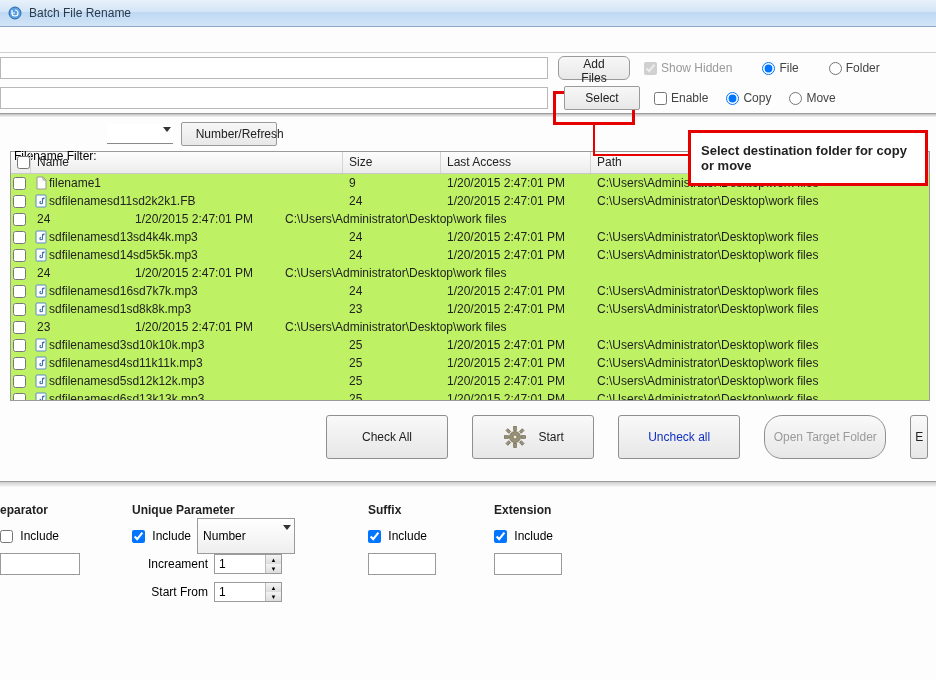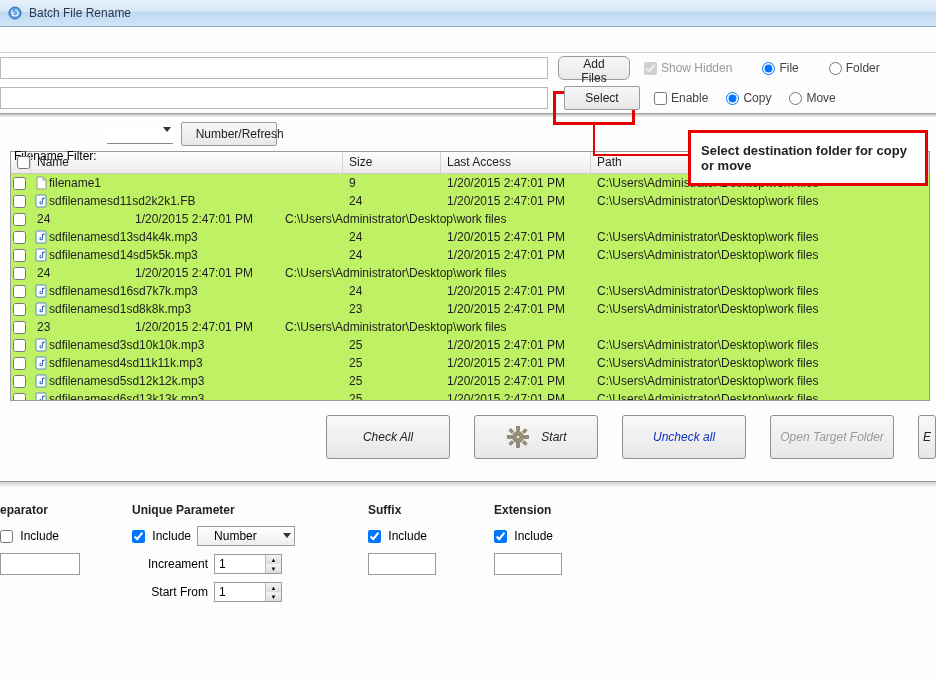--- a/index.html
+++ b/index.html
@@ -47,33 +47,33 @@
 .c-size { width: 98px; flex: 0 0 98px; }
 .c-last { width: 150px; flex: 0 0 150px; }
 .c-path { flex: 1; }
 
 .tr { display: flex; height: 18px; align-items: center; }
 .td { padding: 0 6px; white-space: nowrap; overflow: hidden; color: #222; }
 .td.c-chk { display: flex; align-items: center; justify-content: center; padding: 0; }
 .td.c-name { display: flex; align-items: center; padding-left: 4px; }
 .fileicon { width: 14px; height: 14px; display: inline-block; flex: 0 0 14px; }
 
-.actionbar { display: flex; gap: 24px; padding: 14px 0 14px 326px; align-items: center; font-style: italic; }
+.actionbar { display: flex; gap: 24px; padding: 14px 8px 14px 326px; align-items: center; }
 .bigbtn { height: 44px; width: 140px; background: linear-gradient(#f9f9f9, #e7e7e7); border: 1px solid #8f8f8f; border-radius: 3px; display: flex; align-items: center; justify-content: center; gap: 10px; cursor: pointer; color: #222; }
 .bigbtn.link { color: #1030c0; }
-.bigbtn.disabled { color: #9a9a9a; }
+.bigbtn.disabled { color: #9a9a9a; border-radius: 18px; }
 .gearicon { width: 26px; height: 26px; }
 
 .hr2 { height: 6px; background: linear-gradient(#cfcfcf, #f7f7f7); border-top: 1px solid #9c9c9c; margin-top: 8px; }
 
 .paramrow { display: flex; padding-top: 16px; gap: 36px; padding-left: 0; }
 .pgroup .gtitle { font-weight: bold; color: #222; margin-bottom: 8px; }
 .pgroup .line { display: flex; align-items: center; gap: 6px; margin-bottom: 6px; height: 22px; }
 .pgroup label.lbl { width: 76px; text-align: right; display: inline-block; }
-.pgroup .combofull { width: 98px; height: 20px; border: 1px solid #9a9a9a; background: linear-gradient(#fff,#eee); position: relative; padding-left: 16px; display: flex; align-items: center; }
+.pgroup .combofull { width: 98px; height: 36px; border: 1px solid #9a9a9a; background: linear-gradient(#fff,#eee); position: relative; padding-left: 5px; display: flex; align-items: center; }
 .pgroup .combofull .arrow { position: absolute; right: 3px; top: 6px; width: 0; height: 0; border-left: 4px solid transparent; border-right: 4px solid transparent; border-top: 5px solid #333; }
 .spin { width: 68px; height: 20px; border: 1px solid #9a9a9a; display: flex; align-items: center; padding-left: 4px; position: relative; background: #fff; }
 .spin .updown { position: absolute; right: 0; top: 0; width: 16px; height: 100%; border-left: 1px solid #bbb; display: flex; flex-direction: column; }
 .spin .updown div { flex: 1; display: flex; align-items: center; justify-content: center; font-size: 6px; background: linear-gradient(#f4f4f4,#ddd); }
 .txt { width: 68px; height: 22px; border: 1px solid #9a9a9a; background: #fff; }
 
 svg { display: block; }
 </style>
 </head>
 <body>

